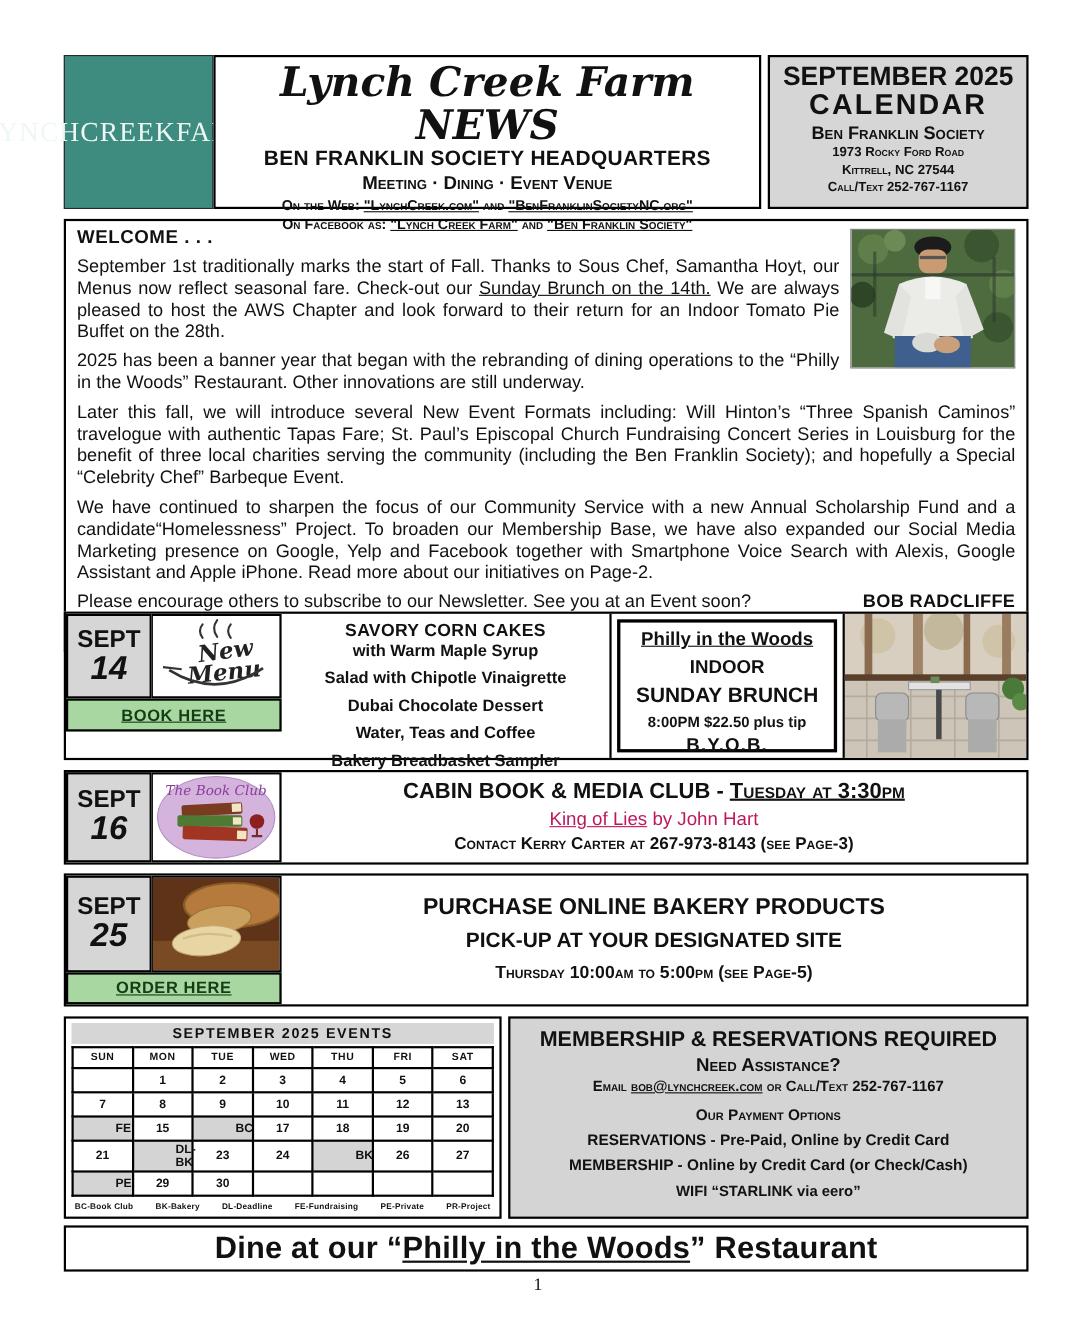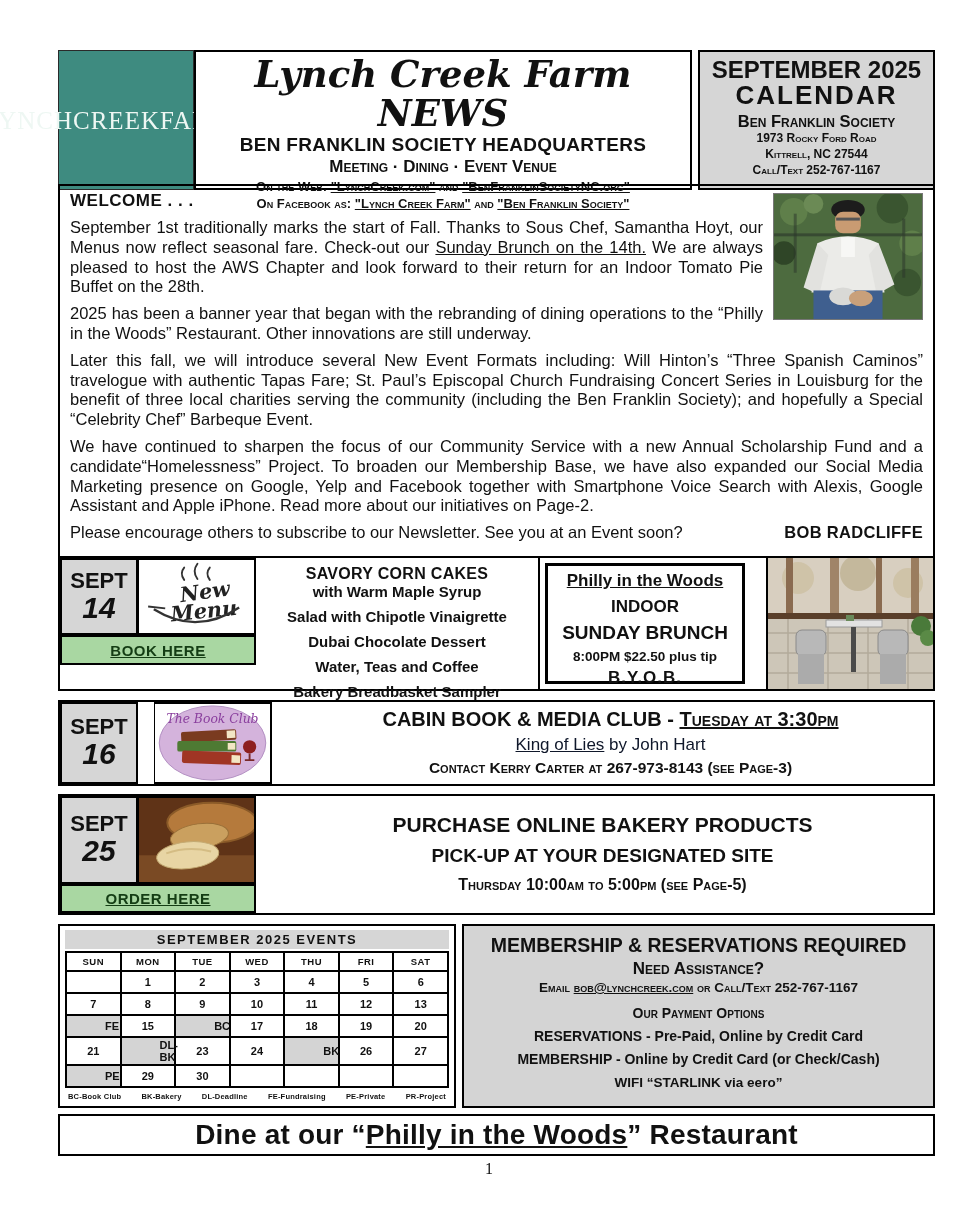--- a/index.html
+++ b/index.html
@@ -32,32 +32,32 @@
     width:237px; margin-left:6px; border:2px solid #000; background:#d6d6d6;
     text-align:center; padding-top:5px;
   }
   .cal-line1 { font-weight:bold; font-size:24px; line-height:1.05; }
   .cal-line2 { font-weight:bold; font-size:26px; letter-spacing:2px; line-height:1.05; }
   .cal-org  { font-weight:bold; font-size:16.5px; margin-top:3px; }
   .cal-addr { font-weight:bold; font-size:12px; line-height:1.3; }
 
   
   .welcome {
-    position:absolute; left:58px; top:184px; width:877px; height:394px;
+    position:absolute; left:58px; top:199px; width:877px; height:394px;
     border:2px solid #000; padding:5px 10px 0 10px;
   }
   .welcome h2 { margin:0 0 2px 0; font-size:17px; letter-spacing:0.5px; }
   .welcome p { margin:7px 0; font-size:16.5px; line-height:1.2; text-align:justify; }
   .chef-photo { float:right; width:150px; height:127px; margin:2px 0 6px 10px; border:1px solid #777; }
   .sig-row { display:flex; justify-content:space-between; align-items:baseline; }
   .sig-row .q { font-size:16.5px; }
   .sig { font-weight:bold; font-size:16.5px; letter-spacing:0.3px; }
 
   
-  .evrow { position:absolute; left:58px; width:877px; border:2px solid #000; display:flex; background:#fff;gap:16px; }
+  .evrow { position:absolute; left:58px; width:877px; border:2px solid #000; display:flex; background:#fff; }
   .row14 { top:556px; height:135px; }
   .row16 { top:700px; height:86px;  }
   .row25 { top:794px; height:121px; }
 
   .left-pane14 { width:196px; display:grid; grid-template-columns:78px 118px; grid-template-rows:77px 30px; }
   .left-pane25 { width:196px; display:grid; grid-template-columns:78px 118px; grid-template-rows:88px 29px; }
   .datebox {
     background:#d6d6d6; border:2px solid #000; display:flex; flex-direction:column;
     align-items:center; justify-content:center; font-weight:bold;
   }
@@ -85,21 +85,21 @@
   .philly-box .l3 { font-size:13.5px; margin-top:5px; }
   .philly-box .l4 { font-size:17px; margin-top:4px; letter-spacing:1px; }
   .photo-pane { width:167px; border-left:2px solid #000; overflow:hidden; }
   .photo-pane svg { display:block; width:100%; height:100%; }
 
   .datebox.full { height:100%; }
   .row16 .datebox { width:78px; }
   .row16 .imgbox  { width:118px; }
   .club-pane { flex:1; text-align:center; padding-top:6px; }
   .club-title { font-weight:bold; font-size:20px; }
-  .club-book  { font-size:17px; color:#0f172a; margin-top:4px; }
+  .club-book  { font-size:17px; color:#be185d; margin-top:4px; }
   .club-contact { font-size:15.5px; margin-top:4px; font-weight:bold; }
 
   .bakery-pane { flex:1; text-align:center; padding-top:17px; }
   .bk1 { font-weight:bold; font-size:21px; }
   .bk2 { font-weight:bold; font-size:19px; margin-top:8px; }
   .bk3 { font-weight:bold; font-size:16px; margin-top:9px; }
 
   
   .calendar { position:absolute; left:58px; top:924px; width:398px; height:184px; border:2px solid #000; background:#fff; }
   .cal-title {

